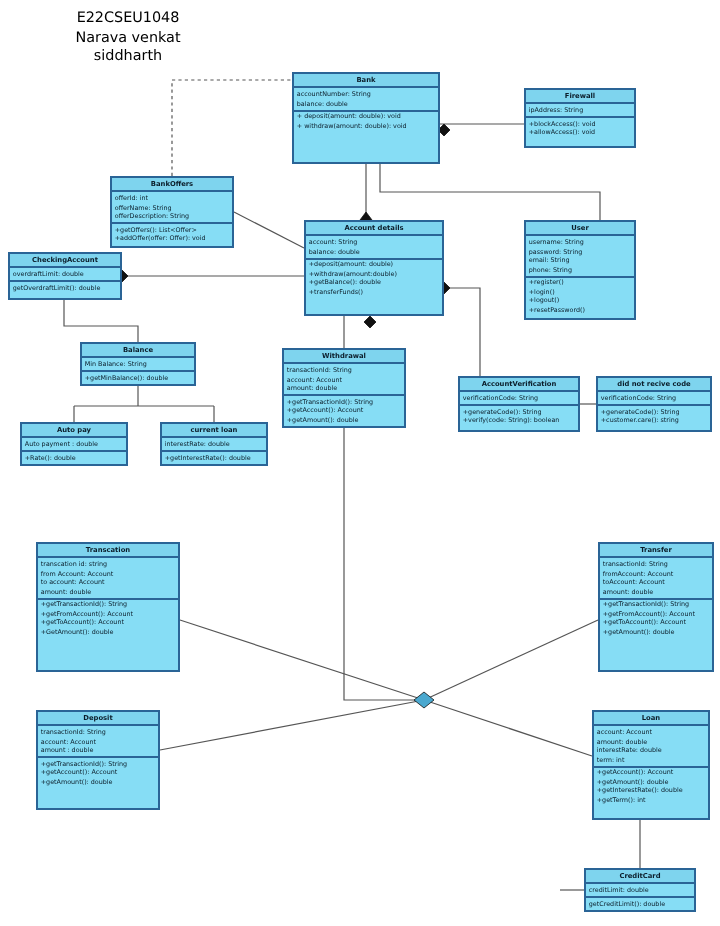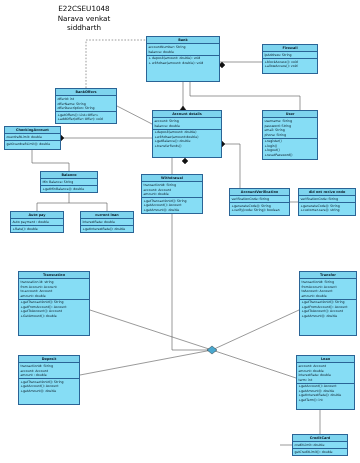--- a/index.html
+++ b/index.html
@@ -22,21 +22,21 @@
   }
   #edges {
     position: absolute;
     left: 0; top: 0;
     width: 360px;
     height: 463px;
     pointer-events: none;
   }
   .title-block {
     position: absolute;
-    left: 24px;
+    left: 4px;
     top: 4px;
     width: 120px;
     text-align: center;
     font-size: 7.2px;
     line-height: 9.6px;
     color: #000000;
     font-family: "DejaVu Sans", sans-serif;
     white-space: pre-line;
   }
   .umlclass {

